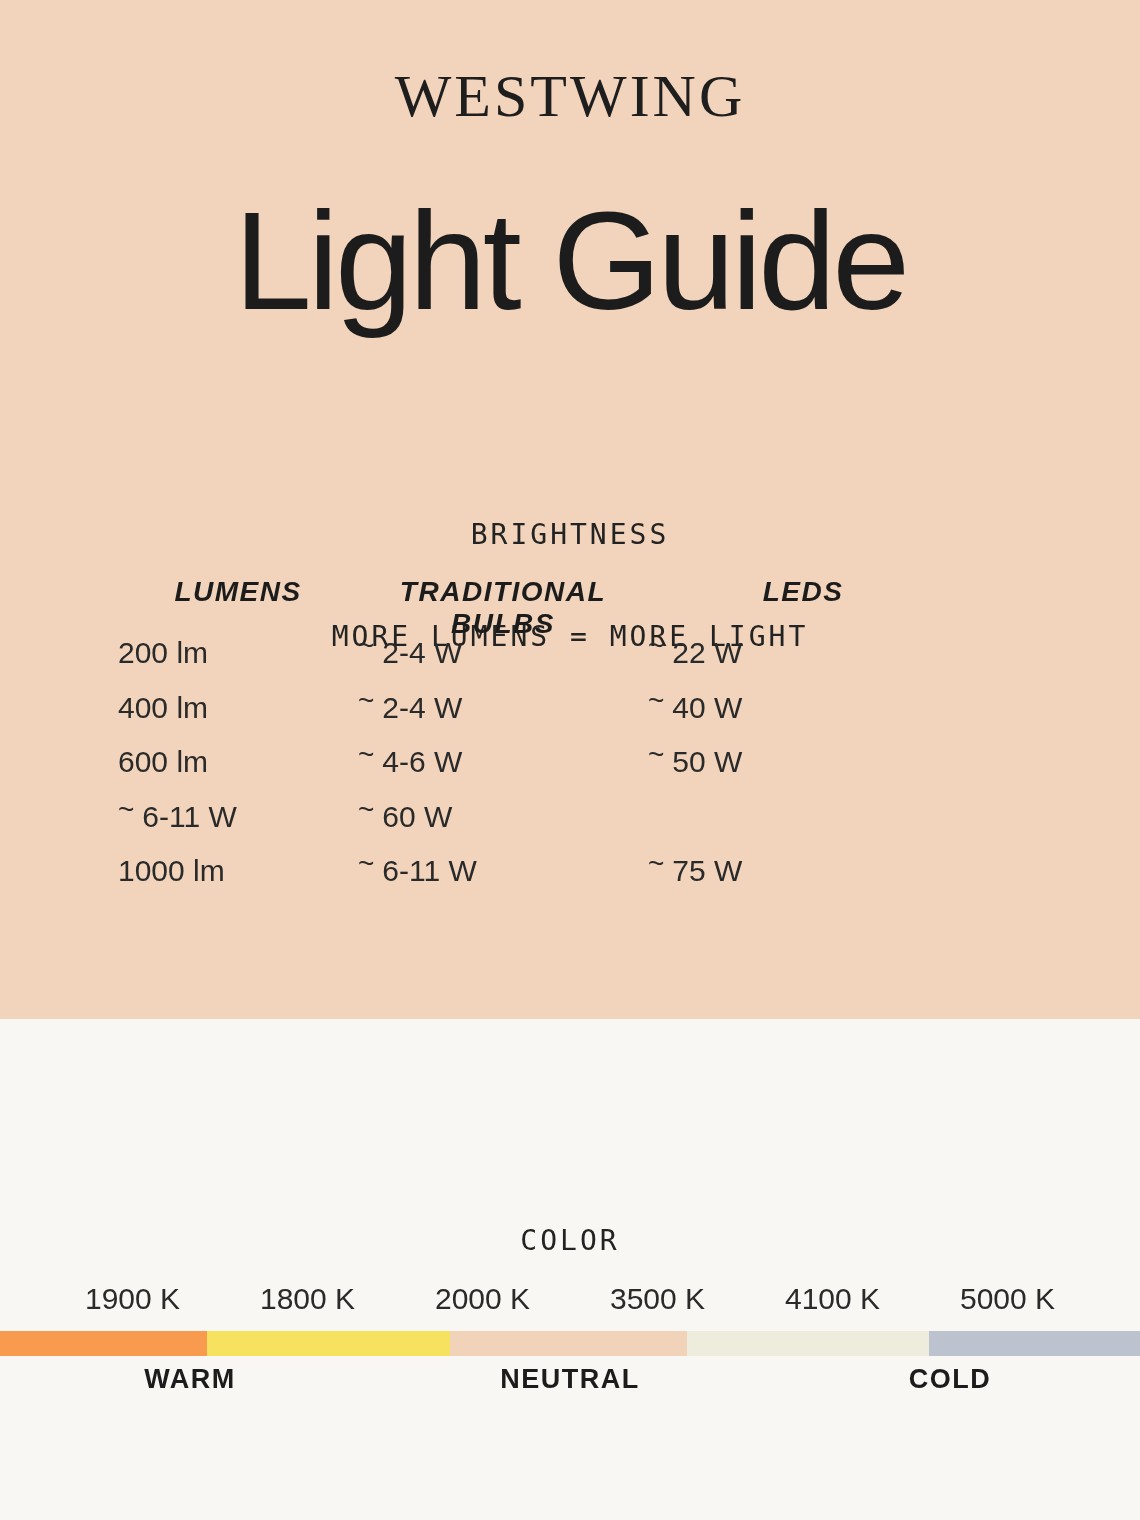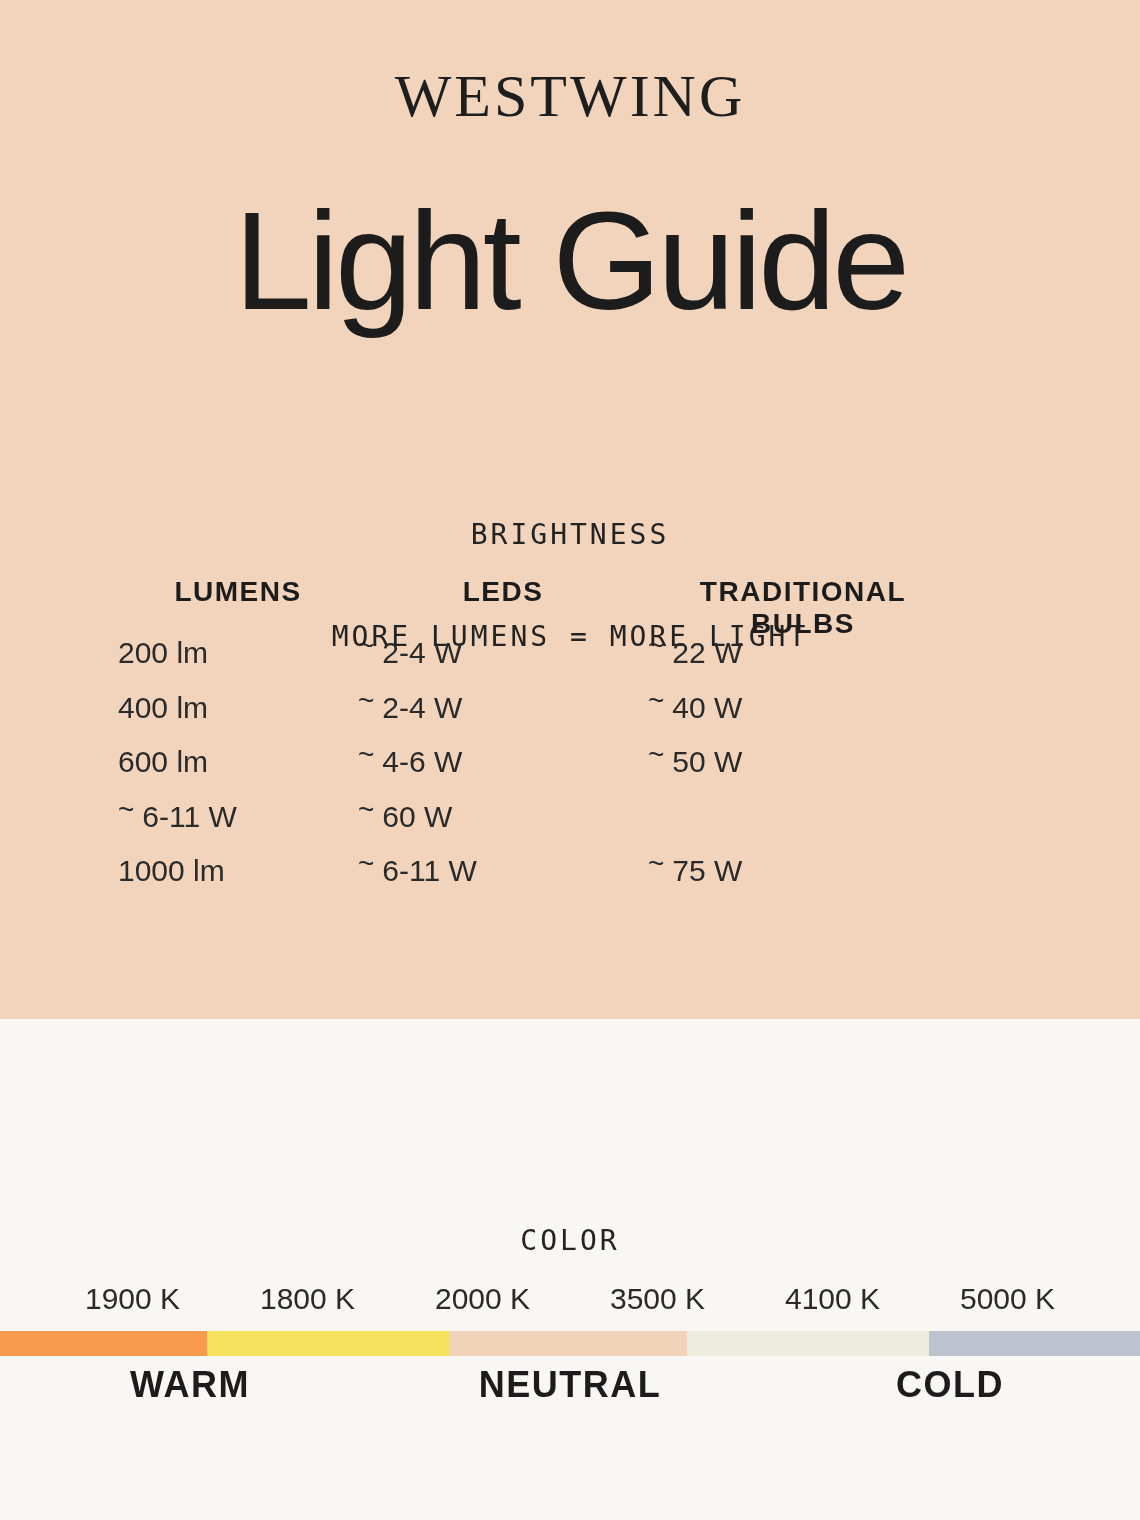--- a/index.html
+++ b/index.html
@@ -59,21 +59,21 @@
   .t-row {
     display: grid;
     grid-template-columns: 240px 290px 310px;
   }
   .t-head {
     height: 50px;
     font-size: 28px; font-weight: 700;
     letter-spacing: 1.5px;
     color: #1C1C1C;
   }
-  .t-head > div { text-align: center; }
+  .t-head > div { text-align: center; font-style: italic; }
   .t-body-row {
     height: 54.5px;
     display: grid;
     grid-template-columns: 240px 290px 310px;
     align-items: center;
     font-size: 30px;
     color: #2A2A2A;
   }
   .t-body-row > div { text-align: left; }
   .tilde {
@@ -100,21 +100,21 @@
     display: flex;
   }
   .scale-bar .seg { height: 25px; }
   .temp-row {
     top: 1364px;
     display: flex;
   }
   .temp-row span {
     flex: 1 1 0;
     text-align: center;
-    font-size: 36px;
+    font-size: 27px;
     font-weight: 700;
     letter-spacing: 1.5px;
     color: #1C1C1C;
   }
 </style>
 </head>
 <body>
 
 <div class="page">
 
@@ -125,22 +125,22 @@
     <h1 class="centered title">Light Guide</h1>
 
     <div class="centered mono-block" id="brightness-head">
       <div>BRIGHTNESS</div>
       <div>MORE LUMENS = MORE LIGHT</div>
     </div>
 
     <div class="bright-table">
       <div class="t-row t-head">
         <div>LUMENS</div>
+        <div>TRADITIONAL BULBS</div>
         <div>LEDS</div>
-        <div>TRADITIONAL BULBS</div>
       </div>
 
       <div class="t-body-row">
         <div>200 lm</div>
         <div><span class="tilde">~</span><span>2-4 W</span></div>
         <div><span class="tilde">~</span><span>22 W</span></div>
       </div>
 
       <div class="t-body-row">
         <div>400 lm</div>

